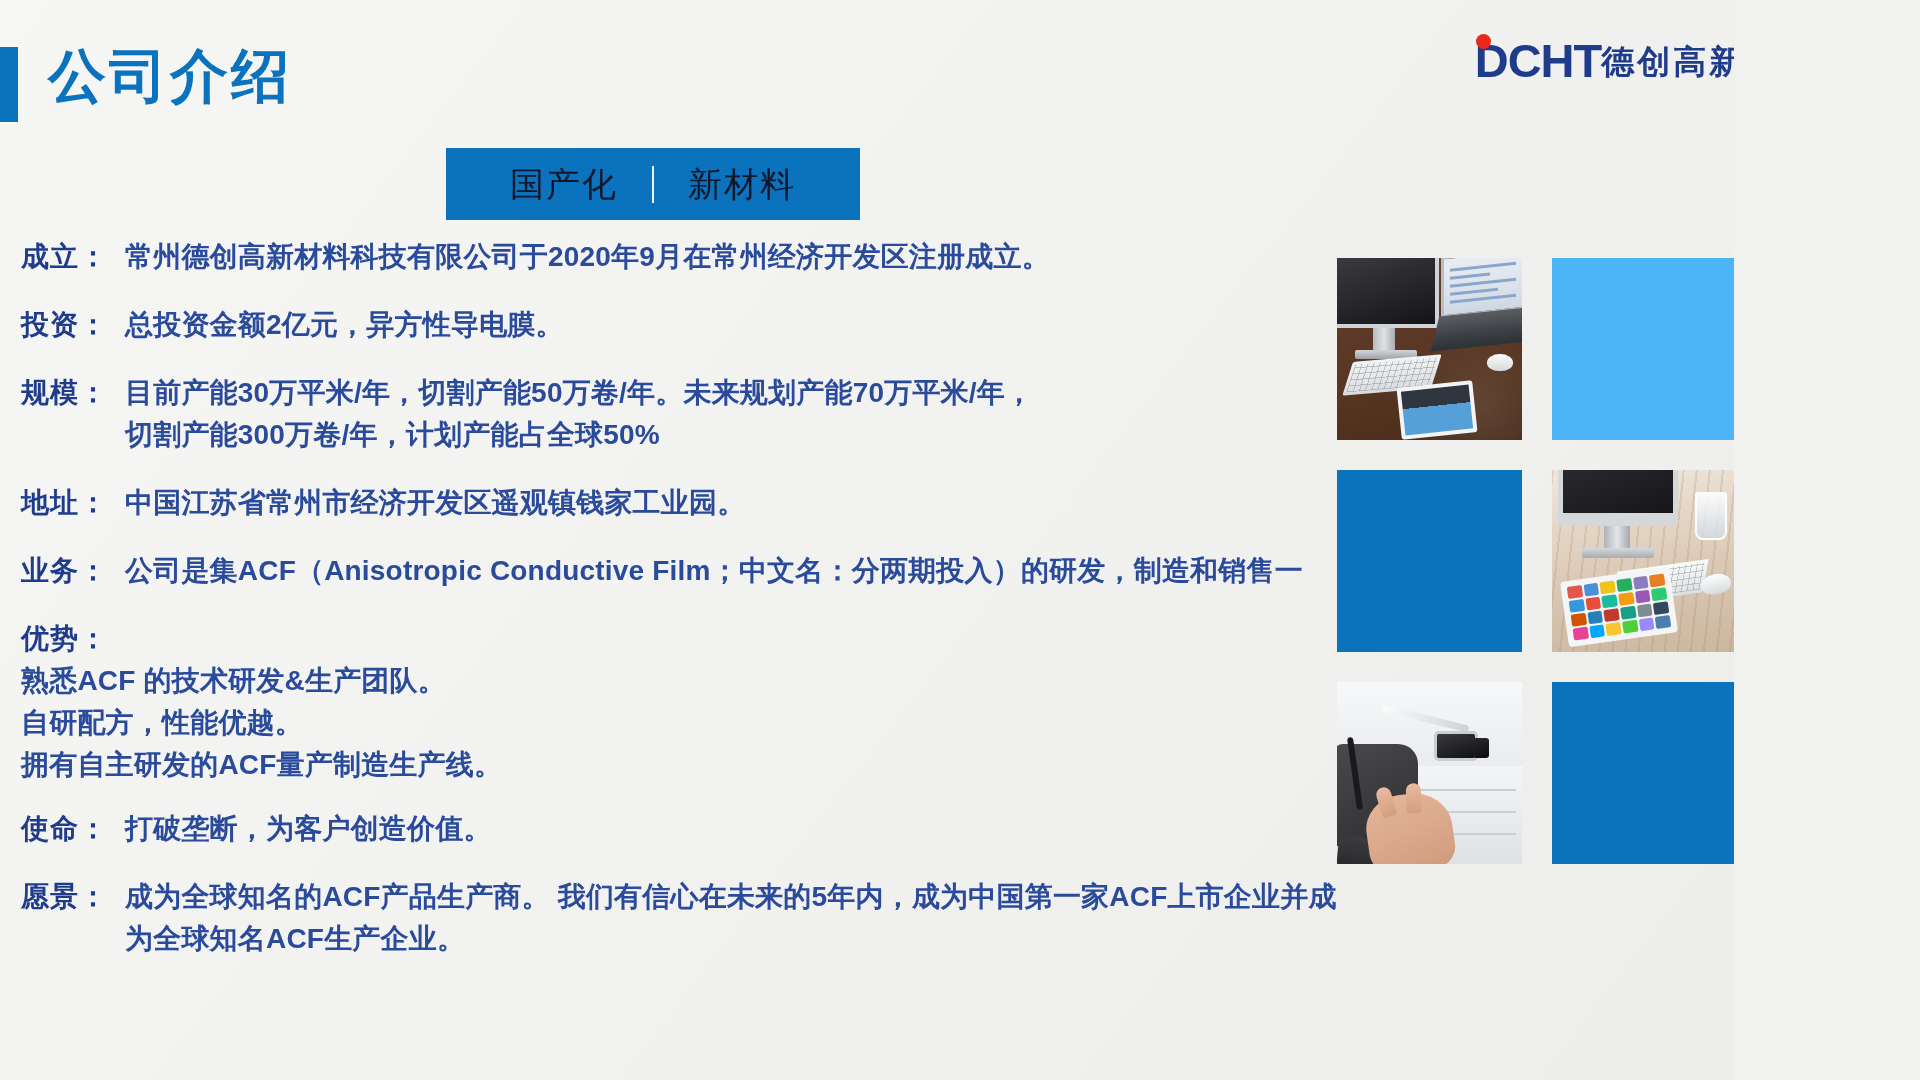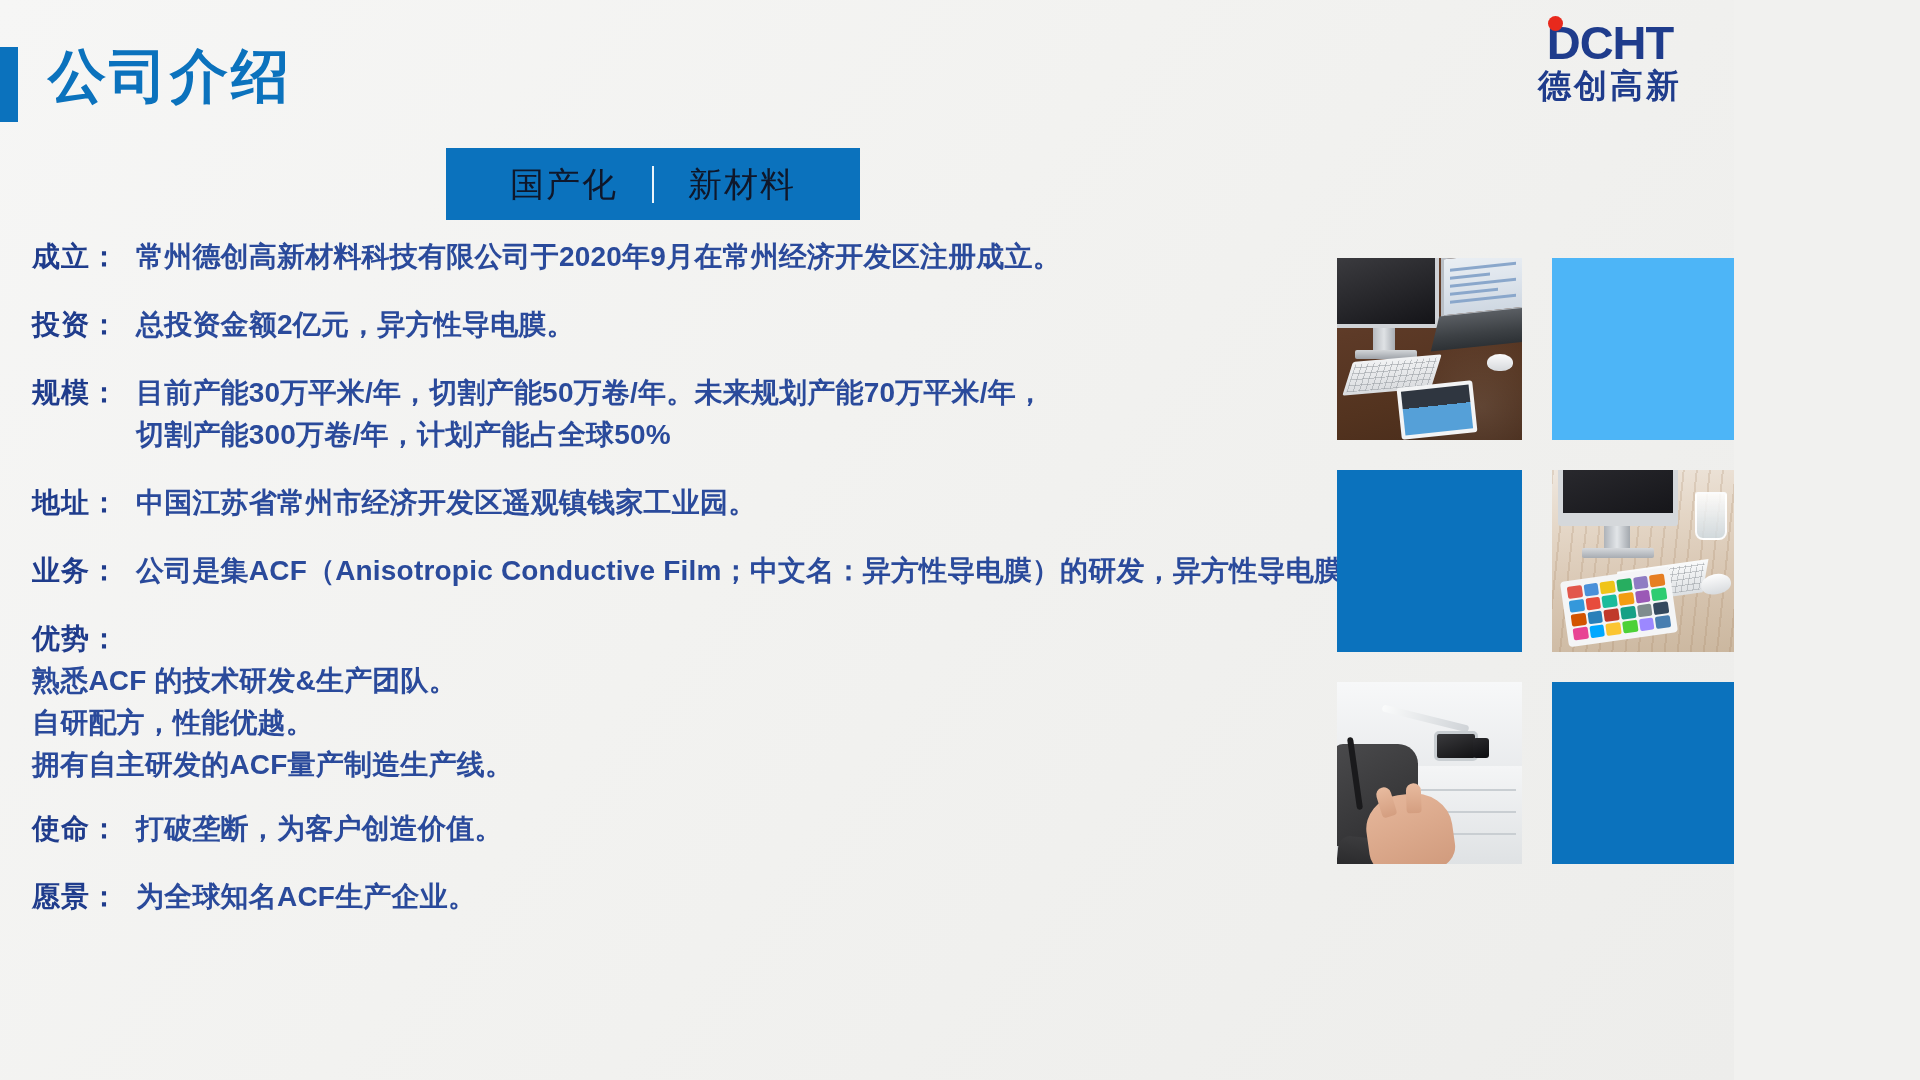--- a/index.html
+++ b/index.html
@@ -44,21 +44,21 @@
   }
 
   
   .logo-box {
     position: absolute;
     right: 24px;
     top: 8px;
     width: 200px;
     height: 104px;
     display: flex;
-    flex-direction: column;
+    flex-direction: row;
     align-items: center;
     justify-content: center;
   }
   .logo-wordmark {
     position: relative;
     font-size: 47px;
     font-weight: bold;
     color: #1f3c8c;
     letter-spacing: -1px;
     line-height: 1;
@@ -106,21 +106,21 @@
     display: block;
     width: 2px;
     height: 37px;
     background: #ffffff;
     opacity: .92;
   }
 
   
   .content {
     position: absolute;
-    left: 32px;
+    left: 21px;
     top: 236px;
     width: 1300px;
   }
   .row {
     display: flex;
     align-items: flex-start;
     margin-bottom: 26px;
   }
   .row:last-child { margin-bottom: 0; }
   .row-label {
@@ -380,21 +380,21 @@
     <div class="row">
       <div class="row-label">地址：</div>
       <div class="row-body">
         <span class="row-line">中国江苏省常州市经济开发区遥观镇钱家工业园。</span>
       </div>
     </div>
 
     <div class="row">
       <div class="row-label">业务：</div>
       <div class="row-body">
-        <span class="row-line">公司是集ACF（Anisotropic Conductive Film；中文名：异方性导电膜）的研发，异方性导电膜</span>
+        <span class="row-line">公司是集ACF（Anisotropic Conductive Film；中文名：分两期投入）的研发，制造和销售一</span>
       </div>
     </div>
 
     <div class="row tight">
       <div class="row-label">优势：</div>
       <div class="row-body">
         <span class="row-line">熟悉ACF 的技术研发&amp;生产团队。</span>
         <span class="row-line">自研配方，性能优越。</span>
         <span class="row-line">拥有自主研发的ACF量产制造生产线。</span>
       </div>
@@ -403,20 +403,21 @@
     <div class="row">
       <div class="row-label">使命：</div>
       <div class="row-body">
         <span class="row-line">打破垄断，为客户创造价值。</span>
       </div>
     </div>
 
     <div class="row">
       <div class="row-label">愿景：</div>
       <div class="row-body">
+        <span class="row-line">成为全球知名的ACF产品生产商。 我们有信心在未来的5年内，成为中国第一家ACF上市企业并成</span>
         <span class="row-line">为全球知名ACF生产企业。</span>
       </div>
     </div>
 
   </div>
 
   <div class="grid">
 
     <div class="cell photo-desk1">
       <span class="mon"></span>

